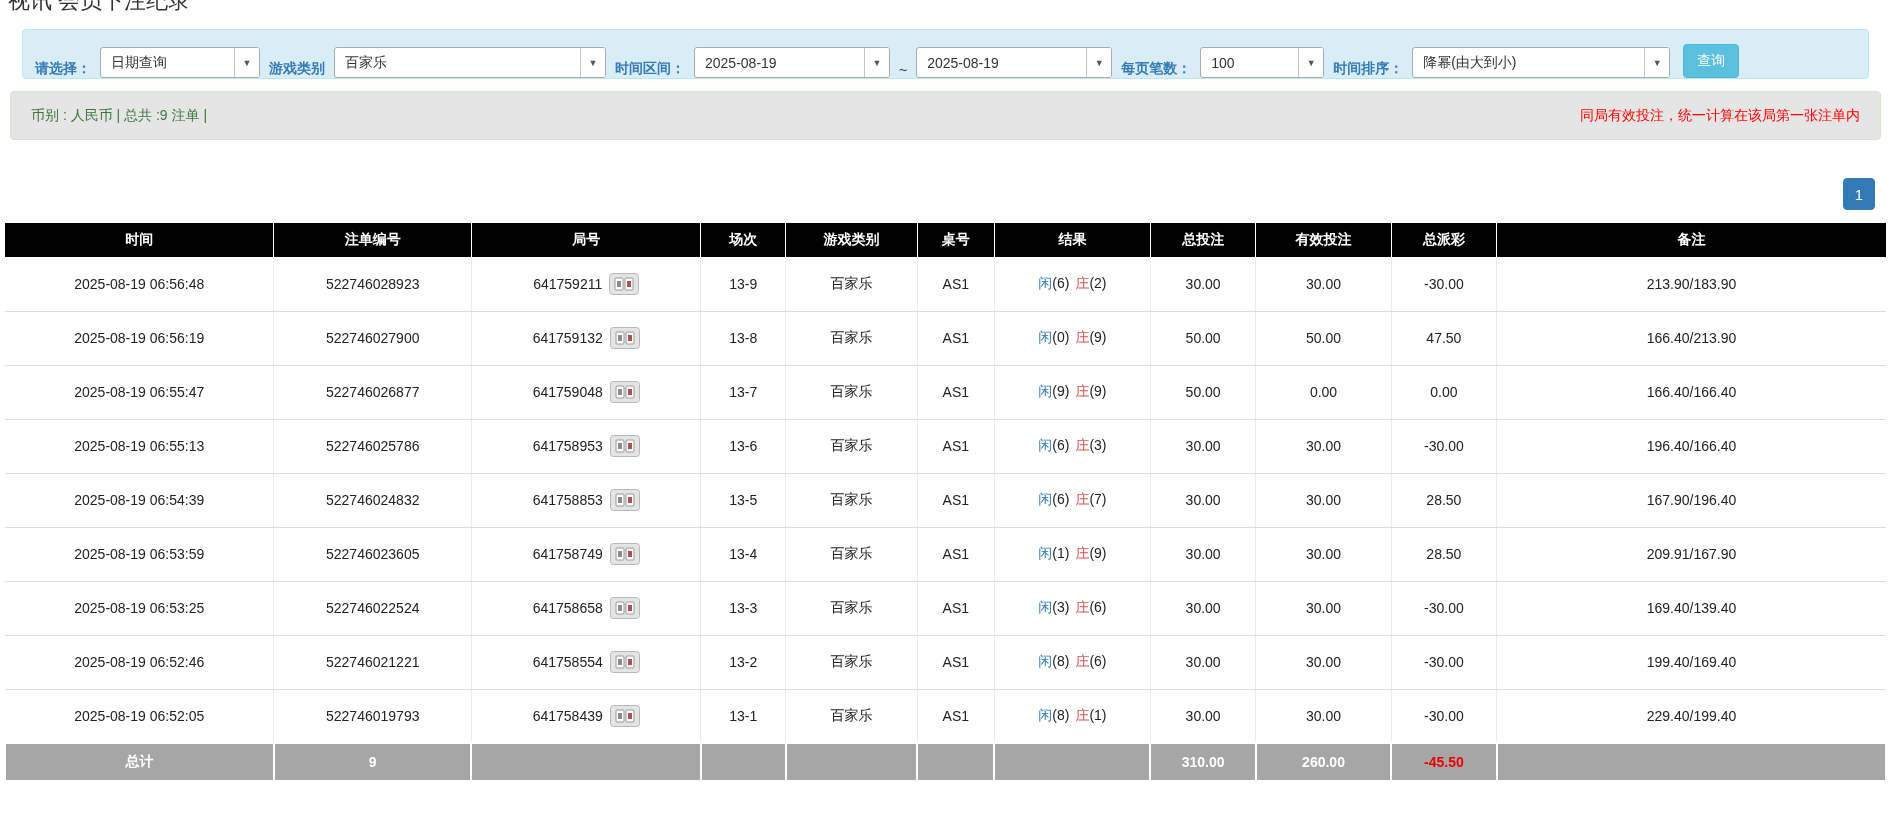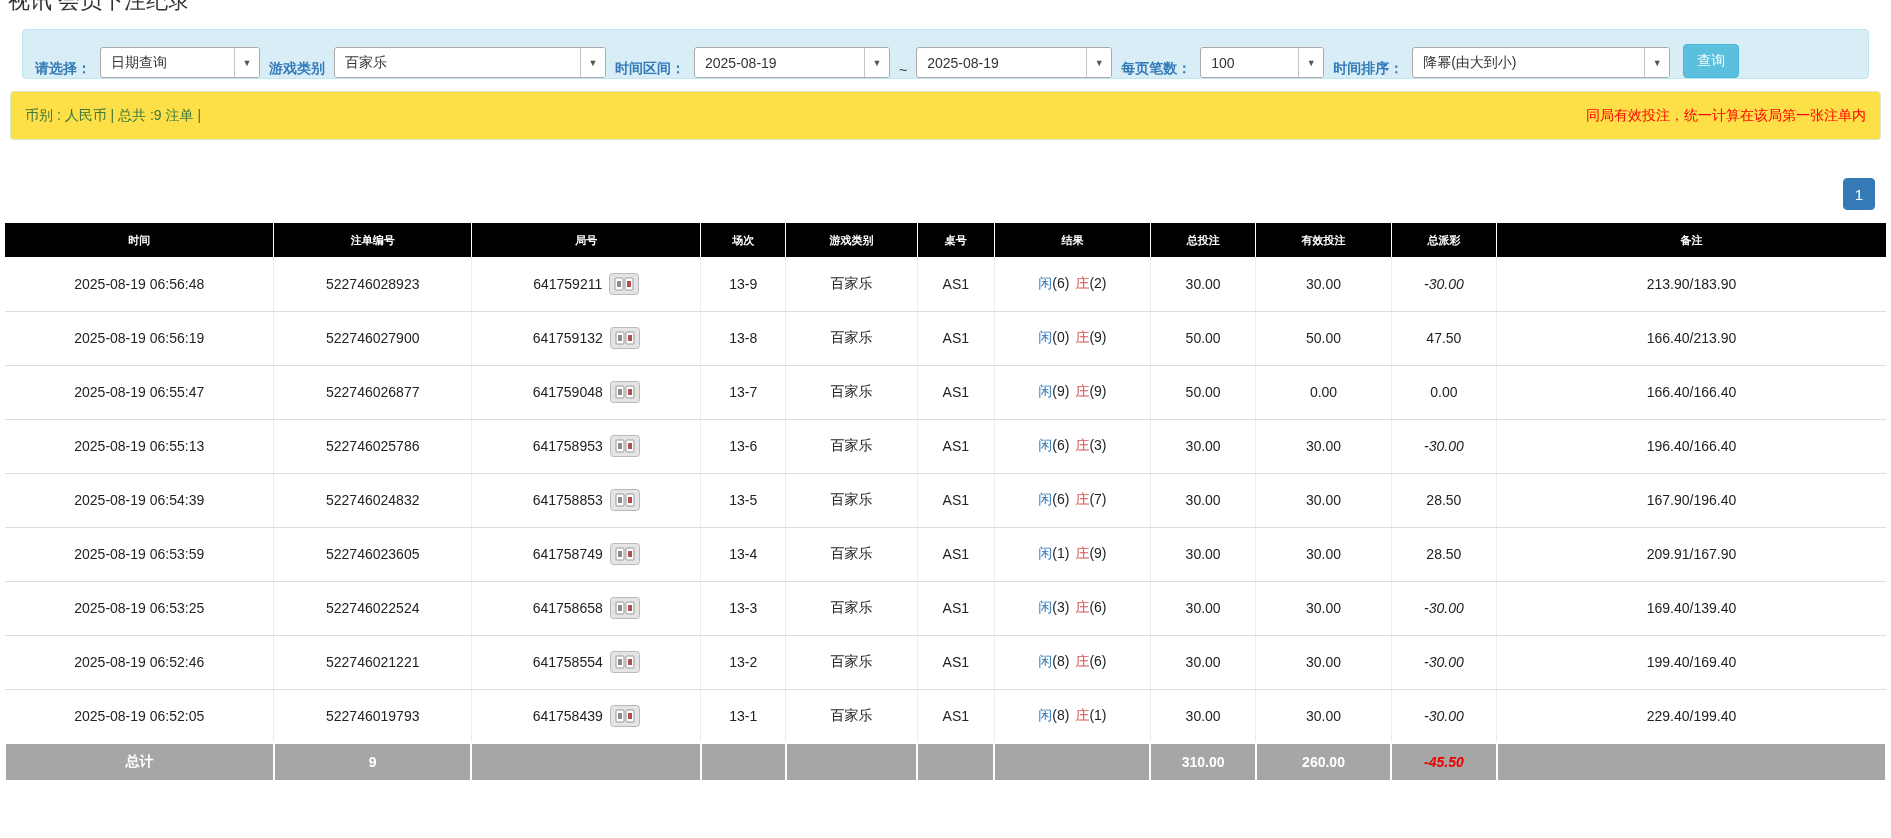--- a/index.html
+++ b/index.html
@@ -68,25 +68,25 @@
     font-size: 14px;
     height: 34px; width: 56px;
     border-radius: 4px;
     cursor: pointer;
     font-family: inherit;
   }
 
   
   .summary-bar {
     margin: 12px 10px 0;
-    background: #fde047;
+    background: #e5e5e5;
     border: 1px solid #d6e9c6;
     border-radius: 4px;
     height: 49px;
-    padding: 0 14px;
+    padding: 0 20px;
     display: flex; align-items: center; justify-content: space-between;
     font-size: 14px;
   }
   .summary-left { color: #3c763d; }
   .summary-right { color: #ff0000; }
 
   
   .pagination-row { display: flex; justify-content: flex-end; margin: 38px 16px 13px 0; }
   .page-btn {
     width: 32px; height: 32px;
@@ -101,21 +101,21 @@
   
   table.records {
     width: calc(100% - 8px);
     margin: 0 4px 0;
     border-collapse: collapse;
     table-layout: fixed;
   }
   .records thead th {
     background: #000;
     color: #fff;
-    font-size: 11px;
+    font-size: 14px;
     font-weight: 700;
     height: 34px;
     text-align: center;
     border-right: 1px solid #fff;
   }
   .records thead th:last-child { border-right: none; }
   .records tbody td {
     height: 54px;
     text-align: center;
     font-size: 14px;
@@ -127,21 +127,21 @@
   .records tbody td:last-child { border-right: none; }
   .round-wrap { display: inline-flex; align-items: center; gap: 7px; }
   .card-btn {
     background: transparent; border: none; padding: 0; cursor: pointer;
     display: inline-flex; align-items: center;
   }
   .result .p { color: #337ab7; }
   .result .b { color: #d9534f; margin-left: 6px; }
   .result span { font-size: 14px; }
   td.totalbet { color: #337ab7; cursor: pointer; }
-  .neg { color: #ee0000; font-style: italic; }
+  .neg { color: #ee0000; }
 
   .records tfoot td {
     background: #a6a6a6;
     height: 38px;
     border: 2px solid #fff;
     text-align: center;
     font-size: 14px;
     font-weight: 700;
     color: #fff;
   }

